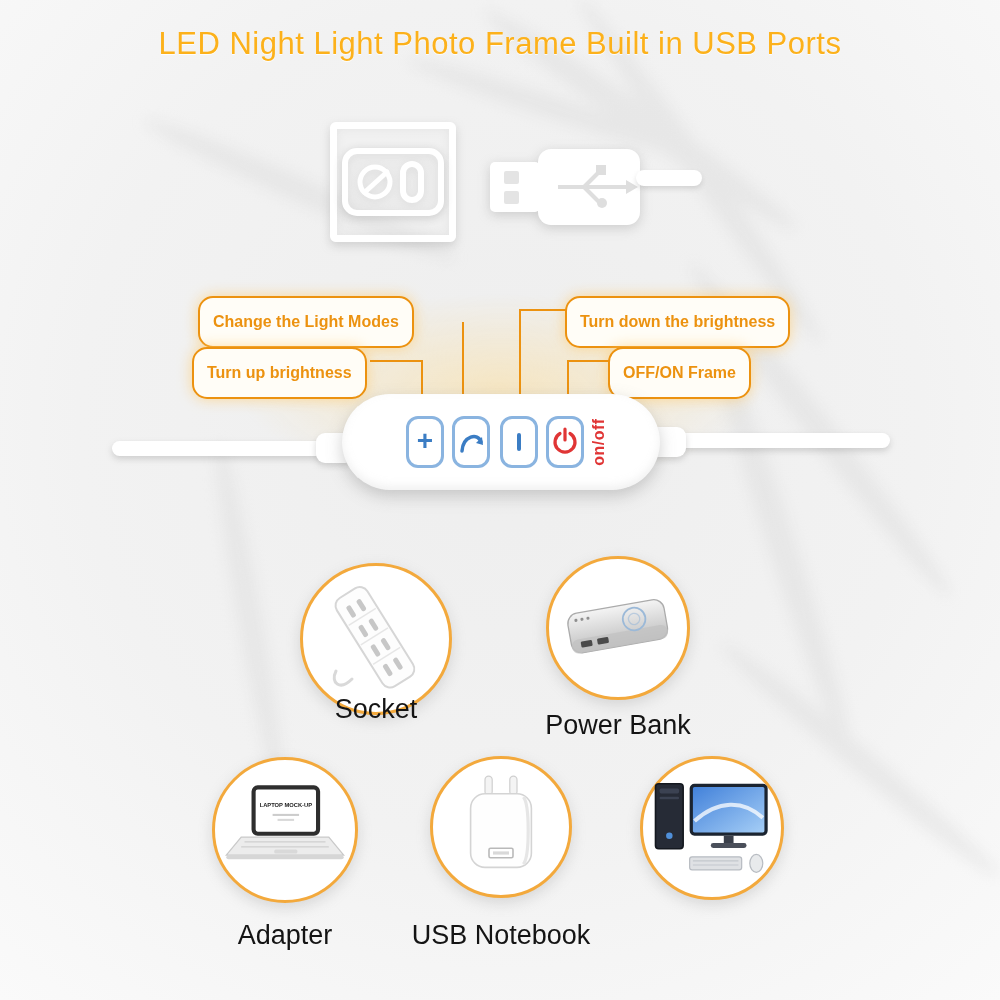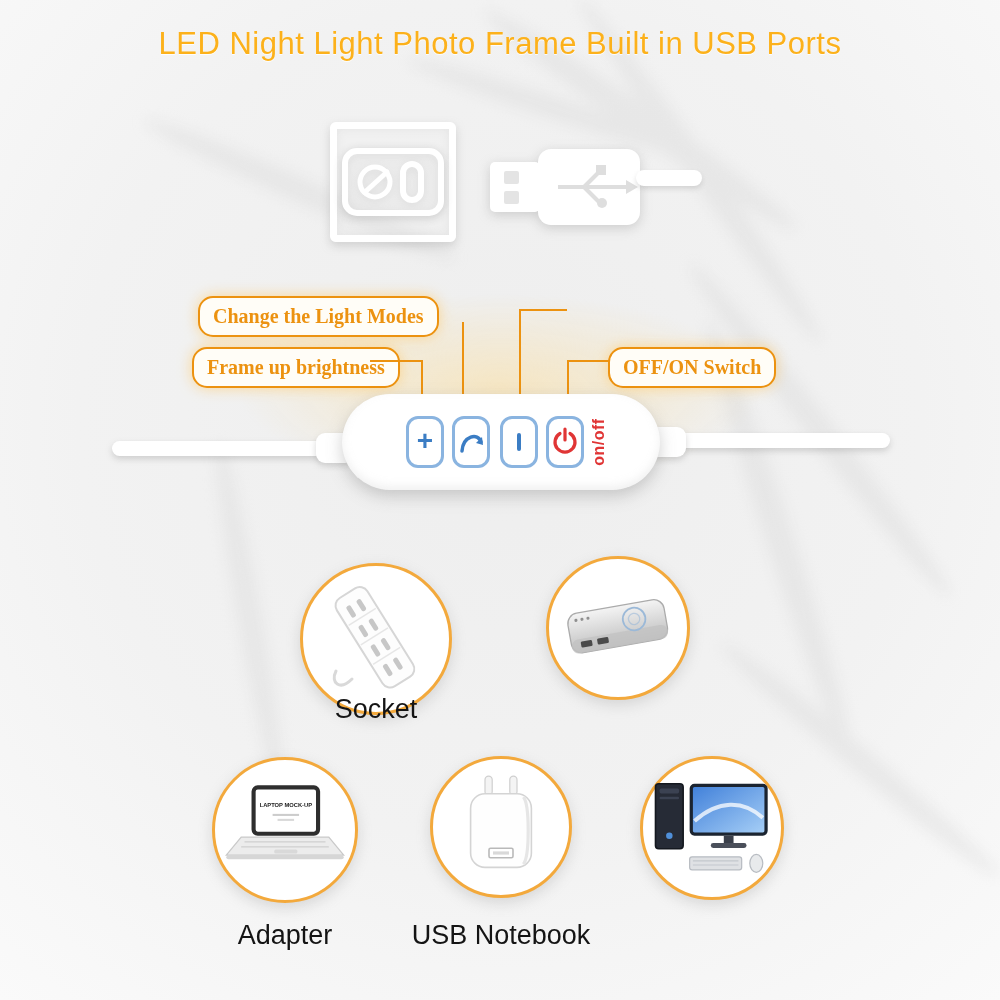--- a/index.html
+++ b/index.html
@@ -28,24 +28,24 @@
     position:absolute;left:636px;top:170px;width:66px;height:16px;background:#fff;
     border-radius:8px;box-shadow:0 3px 5px rgba(150,150,150,0.3);
   }
   
   #glow{
     position:absolute;left:150px;top:262px;width:700px;height:255px;
     background:radial-gradient(closest-side, rgba(255,219,140,0.45), rgba(255,219,140,0) 75%);
   }
   
   .pill{
-    position:absolute;display:inline-block;padding:7px 13px;
+    position:absolute;display:inline-block;padding:15px 13px;
     background:#fffdf7;border:2px solid var(--callout-orange,#EC9210);border-radius:15px;
-    color:var(--callout-orange,#EC9210);font-family:Liberation Serif, serif;
-    font-weight:bold;font-size:20px;white-space:nowrap;
+    color:var(--callout-orange,#EC9210);font-family:Liberation Sans, sans-serif;
+    font-weight:bold;font-size:16px;white-space:nowrap;
     box-shadow:0 0 14px rgba(255,200,100,0.65);
   }
   .cline{position:absolute;background:var(--callout-orange,#EC9210);}
   
   .cable{position:absolute;height:15px;background:#fff;border-radius:8px;
     box-shadow:0 3px 6px rgba(140,140,140,0.35);z-index:1;}
   .relief{position:absolute;width:38px;height:30px;background:#fff;border-radius:9px;
     box-shadow:0 3px 6px rgba(140,140,140,0.35);z-index:2;}
   #controller{
     position:absolute;left:342px;top:394px;width:318px;height:96px;
@@ -116,22 +116,23 @@
     </g>
     <rect x="108" y="25" width="10" height="10" fill="#dedede"></rect>
     <circle cx="114" cy="63" r="5" fill="#dedede"></circle>
     <path d="M138 40 L150 47 L138 54 Z" fill="#dedede"></path>
   </svg>
   <div id="usb-cable-top"></div>
 
   <div id="glow"></div>
 
   <div class="pill" style="left:198px;top:296px;">Change the Light Modes</div>
-  <div class="pill" style="left:192px;top:347px;">Frame up brightness</div>
-  <div class="pill" style="left:608px;top:347px;">OFF/ON Switch</div>
+  <div class="pill" style="left:565px;top:296px;">Turn down the brightness</div>
+  <div class="pill" style="left:192px;top:347px;">Turn up brightness</div>
+  <div class="pill" style="left:608px;top:347px;">OFF/ON Frame</div>
 
   <div class="cline" style="left:462px;top:322px;width:2px;height:82px;"></div>
   <div class="cline" style="left:519px;top:309px;width:48px;height:2px;"></div>
   <div class="cline" style="left:519px;top:309px;width:2px;height:100px;"></div>
   <div class="cline" style="left:370px;top:360px;width:53px;height:2px;"></div>
   <div class="cline" style="left:421px;top:360px;width:2px;height:50px;"></div>
   <div class="cline" style="left:567px;top:360px;width:43px;height:2px;"></div>
   <div class="cline" style="left:567px;top:360px;width:2px;height:54px;"></div>
 
   <div class="cable" style="left:112px;top:441px;width:216px;"></div>
@@ -198,20 +199,21 @@
         <rect x="25" y="63" width="13" height="7" rx="1.5" fill="#4a4a4a"></rect>
         <rect x="44" y="63" width="13" height="7" rx="1.5" fill="#4a4a4a"></rect>
         <circle cx="90" cy="48" r="13" fill="none" stroke="#9bb9d8" stroke-width="2"></circle>
         <circle cx="90" cy="48" r="6.5" fill="none" stroke="#9bb9d8" stroke-width="1.5" opacity="0.6"></circle>
         <circle cx="24" cy="38" r="1.8" fill="#8f8f8f"></circle>
           <circle cx="31" cy="38" r="1.8" fill="#8f8f8f"></circle>
           <circle cx="38" cy="38" r="1.8" fill="#8f8f8f"></circle>
       </g>
     </svg>
   </div>
+  <div class="dev-label" style="left:520px;top:712px;width:196px;">Power Bank</div>
 
   <div class="circle" style="left:212px;top:757px;width:146px;height:146px;">
     <svg width="124" height="96" viewBox="0 0 150 115">
       <rect x="37" y="6" width="78" height="56" rx="5" fill="#ffffff" stroke="#2e2e2e" stroke-width="5"></rect>
       <text x="76" y="30" font-size="7" font-weight="bold" fill="#1a1a1a" text-anchor="middle" font-family="Liberation Sans, sans-serif">LAPTOP MOCK-UP</text>
       <rect x="60" y="38" width="32" height="2.5" fill="#cccccc"></rect>
       <rect x="66" y="44" width="20" height="2.5" fill="#d8d8d8"></rect>
       <path d="M22 66 L128 66 L146 88 L4 88 Z" fill="#ececec" stroke="#c9c9c9" stroke-width="1.5"></path>
       <line x1="26" y1="72" x2="124" y2="72" stroke="#cfcfcf" stroke-width="1.5"></line>
       <line x1="22" y1="78" x2="128" y2="78" stroke="#cfcfcf" stroke-width="1.5"></line>

